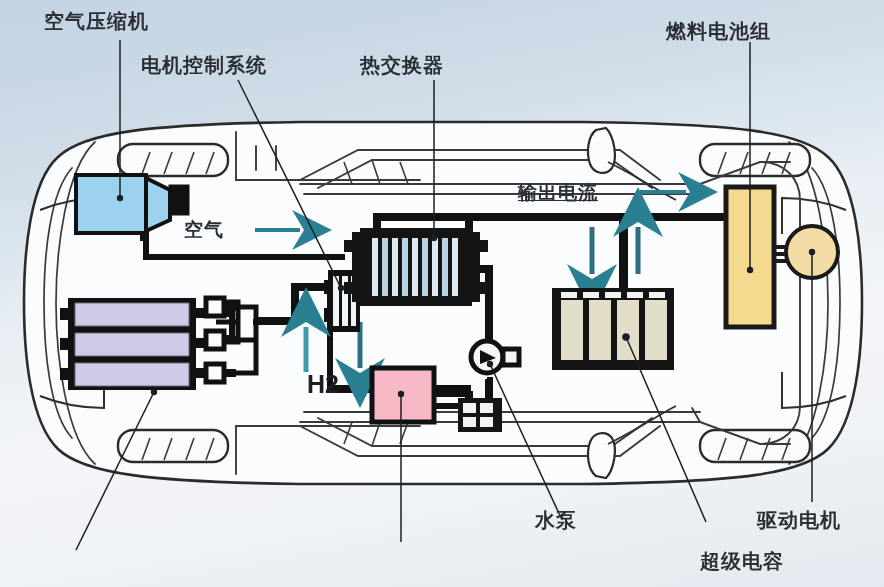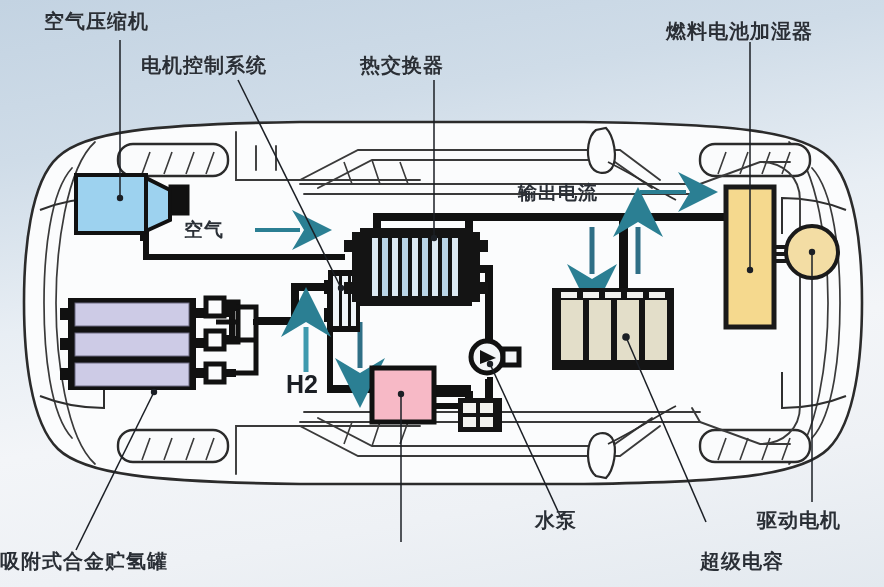--- a/index.html
+++ b/index.html
@@ -15,21 +15,21 @@
     position:absolute;
     color:#2a2f36;
     font-weight:700;
     font-size:20px;
     letter-spacing:1px;
     white-space:nowrap;
     text-shadow:0 0 1px rgba(255,255,255,.5);
   }
   .h2lbl{
     position:absolute;color:#1b1f25;font-weight:700;font-size:25px;
-    font-family:"Liberation Sans","DejaVu Sans",sans-serif;letter-spacing:0px;
+    font-family:"Liberation Sans","DejaVu Sans",sans-serif;letter-spacing:0px;margin-left:21px;
   }
   .inline-lbl{
     position:absolute;color:#2a2f36;font-weight:700;font-size:19px;letter-spacing:1px;white-space:nowrap;
   }
 </style>
 </head>
 <body>
 
 <div id="stage">
 
@@ -354,29 +354,28 @@
     </g>
 
   </svg>
 
   <div class="lbl" style="left:44px;top:6px;">空气压缩机</div>
 
   <div class="lbl" style="left:141px;top:50px;">电机控制系统</div>
 
   <div class="lbl" style="left:360px;top:50px;">热交换器</div>
 
-  <div class="lbl" style="left:666px;top:16px;">燃料电池加湿器</div>
+  <div class="lbl" style="left:666px;top:16px;">燃料电池组</div>
 
   <div class="inline-lbl" style="left:184px;top:215px;">空气</div>
 
   <div class="h2lbl" style="left:286px;top:368px;">H2</div>
 
-  <div class="inline-lbl" style="left:518px;top:178px;">输出电流</div>
-
-  <div class="lbl" style="left:0px;top:546px;">吸附式合金贮氢罐</div>
+  <div class="inline-lbl" style="left:518px;top:178px;text-decoration:underline;">输出电流</div>
+
 
 
   <div class="lbl" style="left:535px;top:505px;">水泵</div>
 
   <div class="lbl" style="left:757px;top:505px;">驱动电机</div>
 
   <div class="lbl" style="left:700px;top:546px;">超级电容</div>
 
 </div>
 

